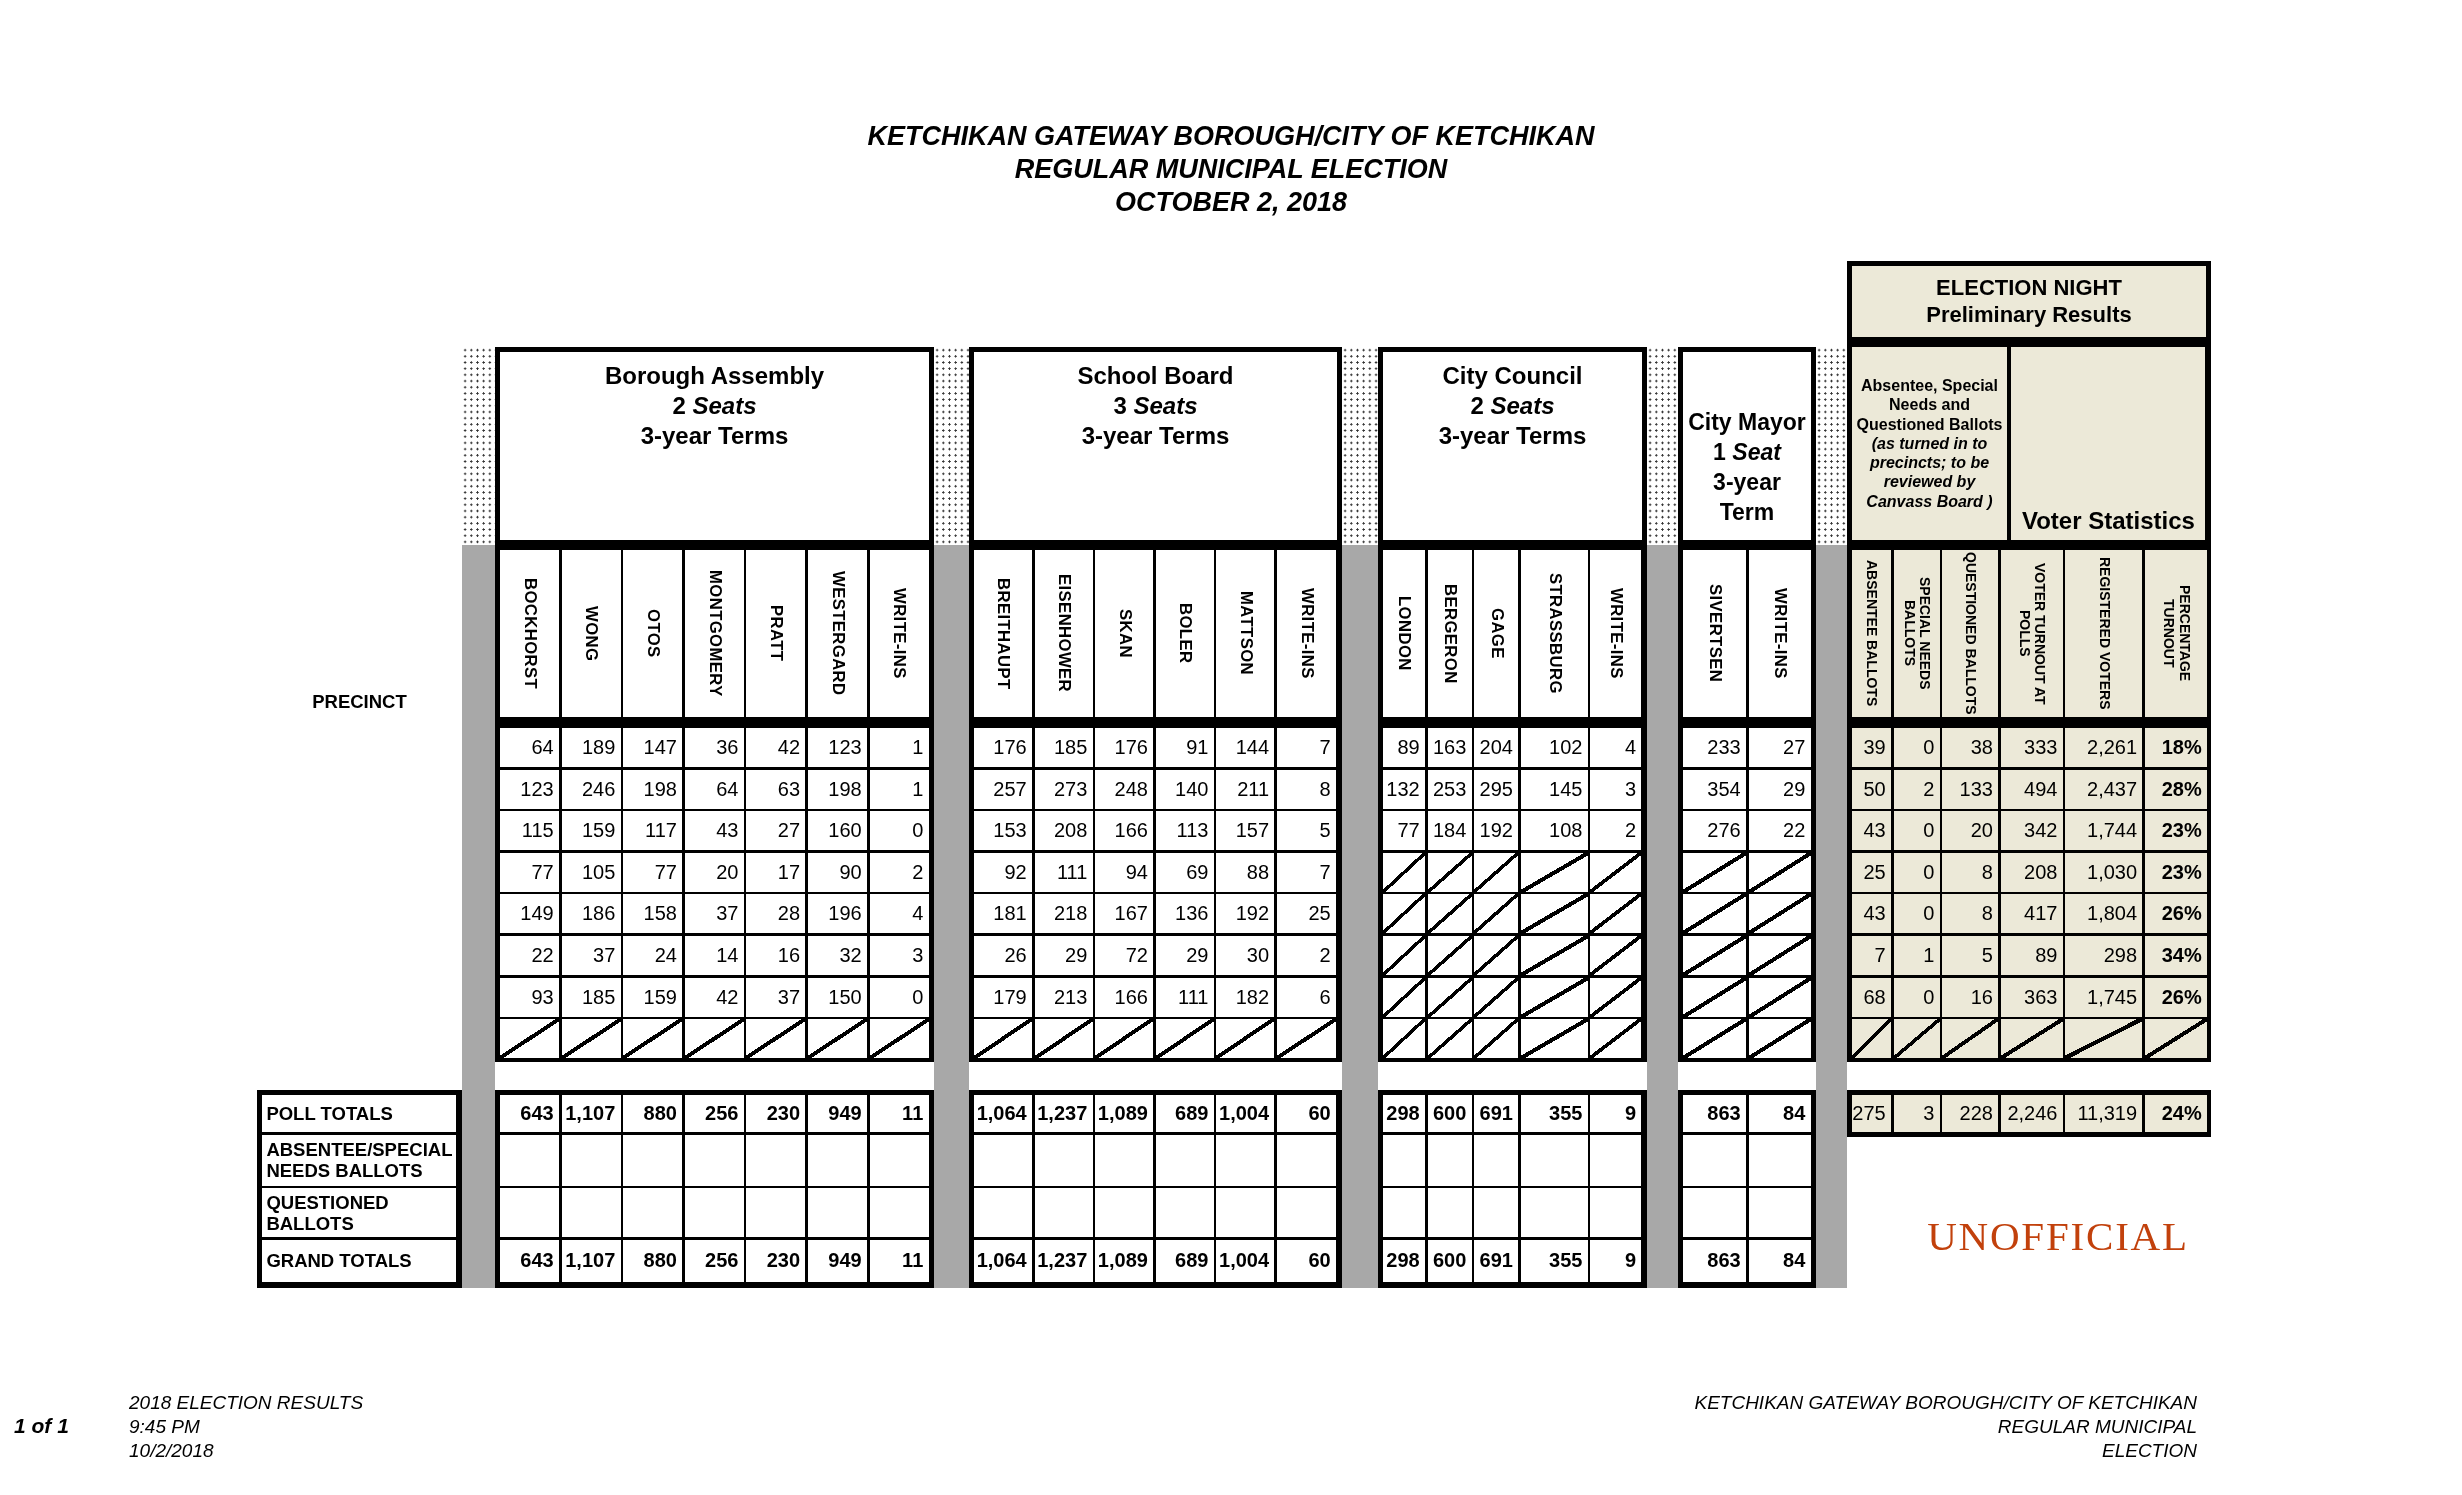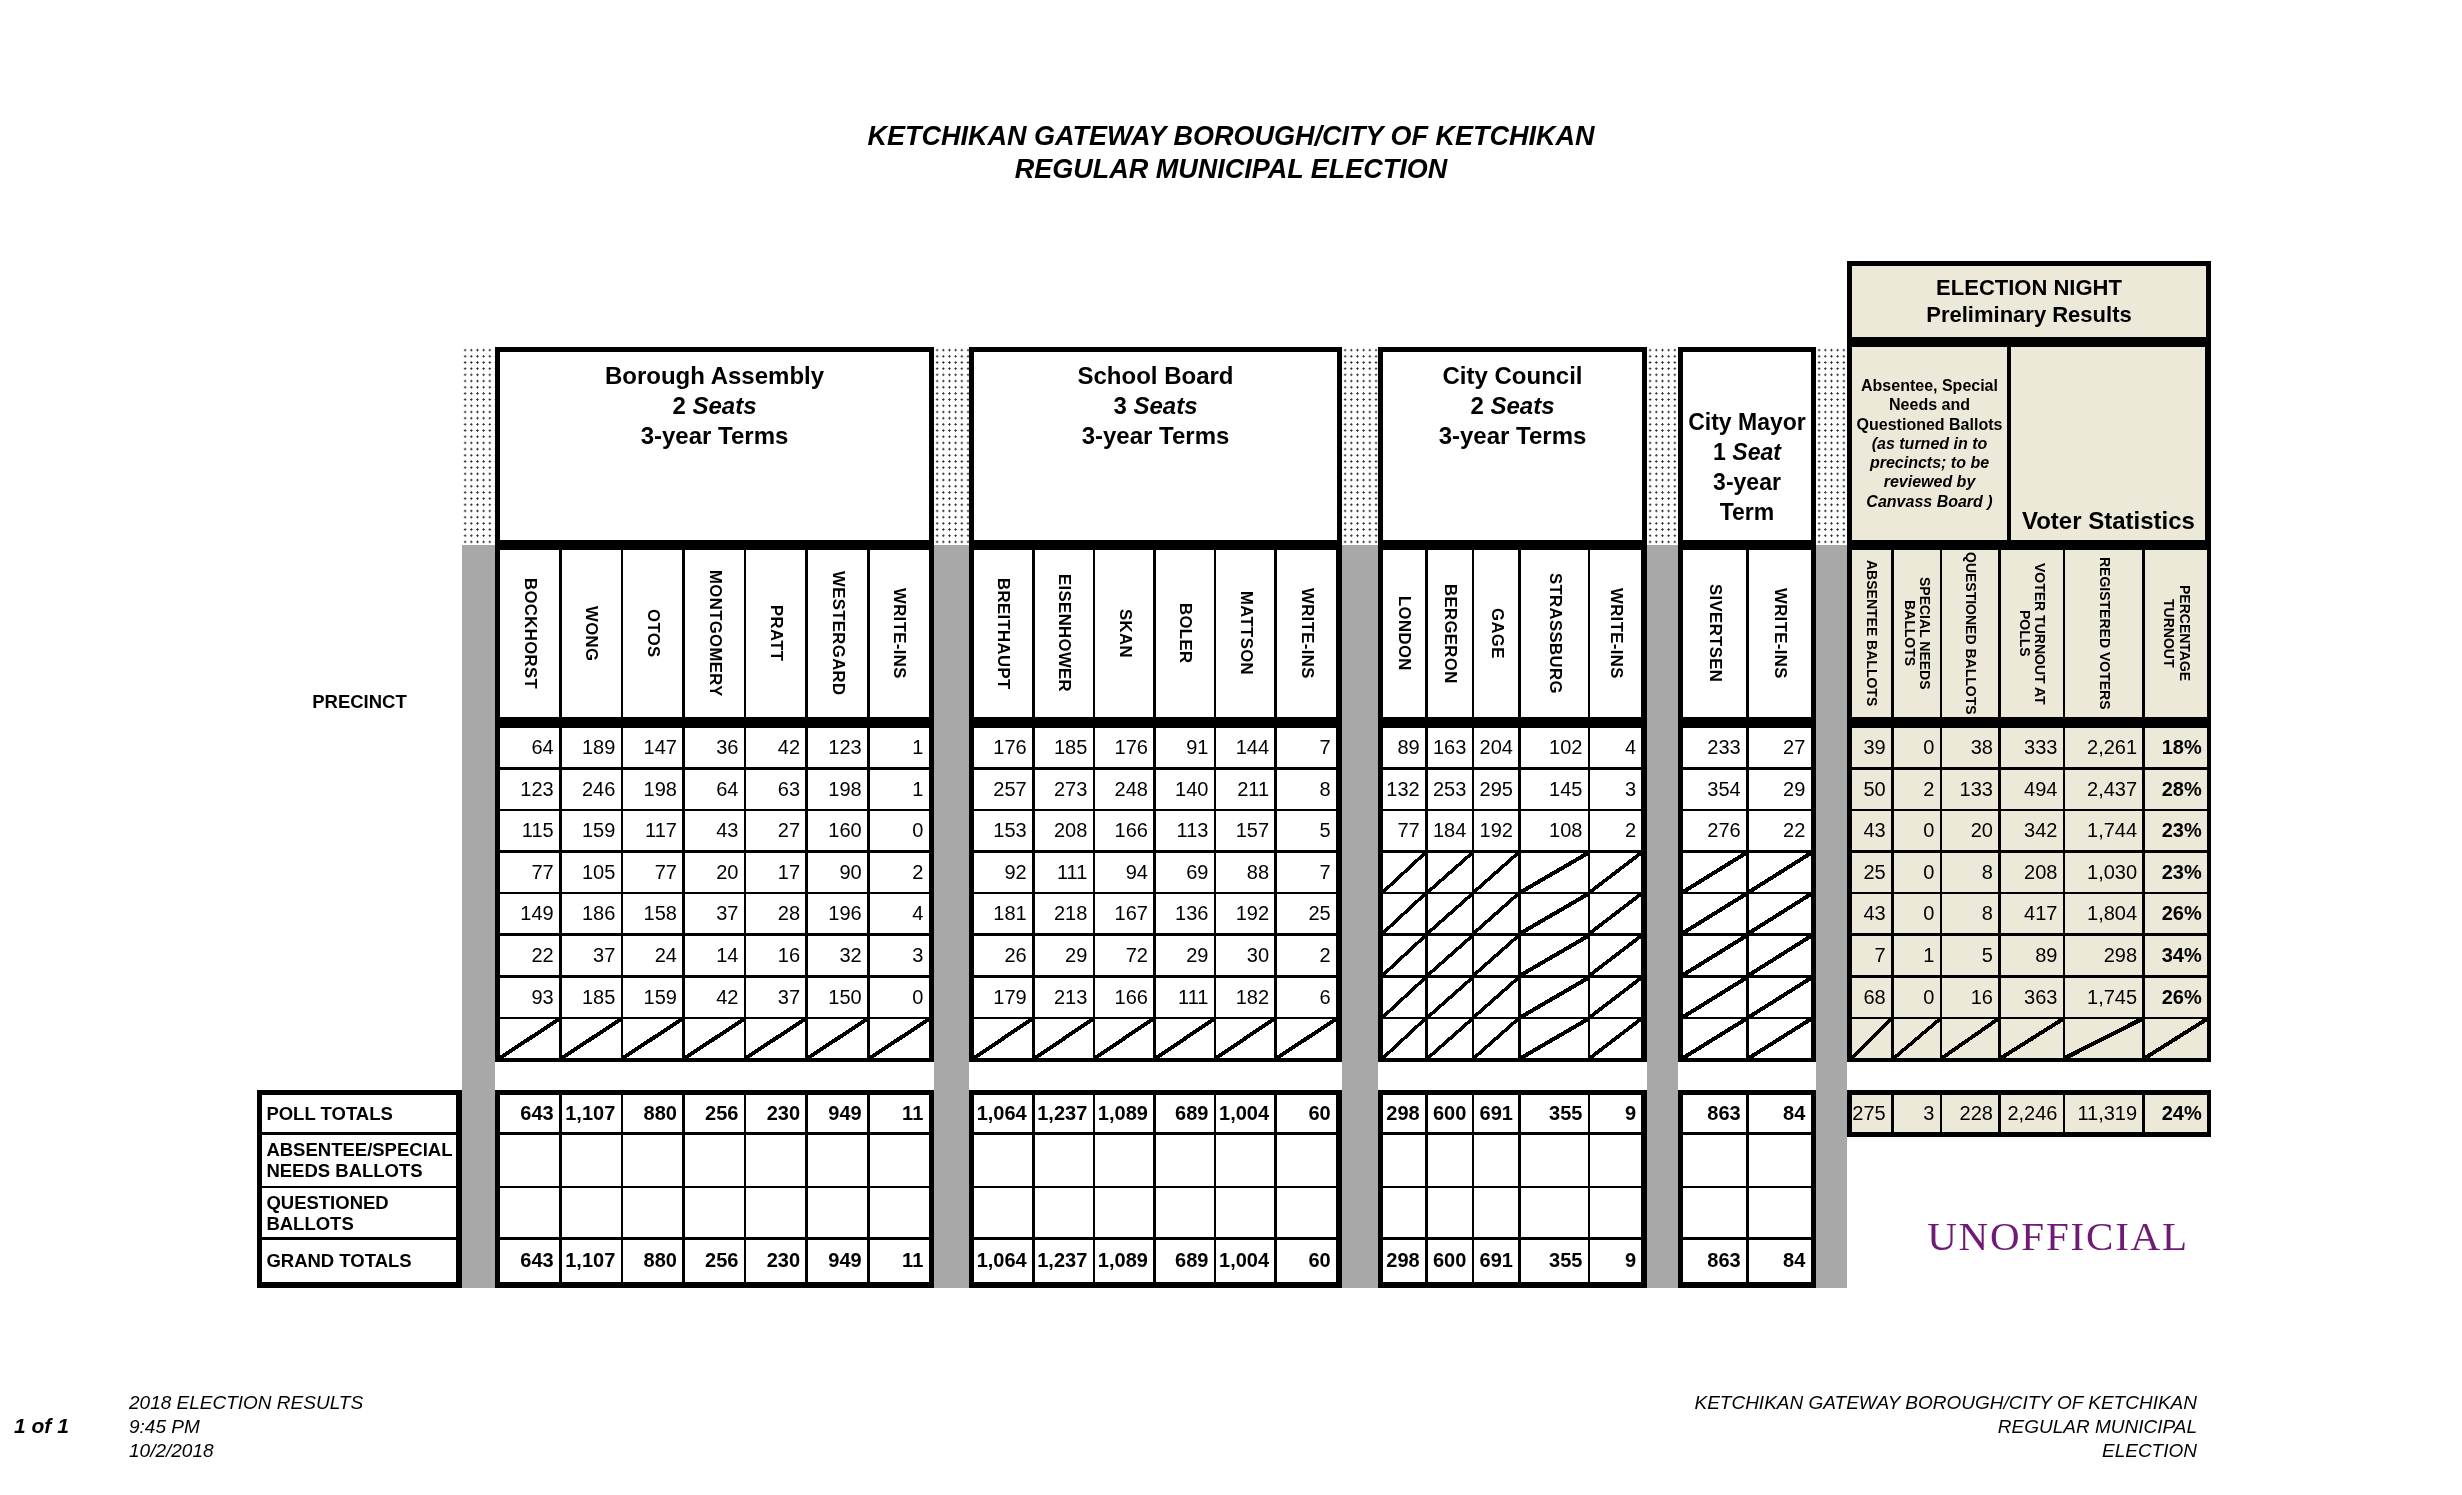--- a/index.html
+++ b/index.html
@@ -45,35 +45,36 @@
         line-height:1.12;text-align:center;max-height:165px;}
   .vsmall{font-size:14px;letter-spacing:0;}
   .slash{background-image:linear-gradient(to bottom right,transparent 47%,#000 47%,#000 53%,transparent 53%);}
   .beige{background-color:#ece9d8;}
   .b{font-weight:bold;}
 
   .preclabel{position:absolute;left:257px;top:691px;width:205px;text-align:center;
              font-weight:bold;font-size:18.5px;}
 
   .unofficial{position:absolute;left:1847px;top:1212px;width:422px;text-align:center;
-              font-family:"Liberation Serif",serif;font-size:41px;color:#701a75;letter-spacing:1.8px;}
+              font-family:"Liberation Serif",serif;font-size:41px;color:#c2410c;letter-spacing:1.8px;}
 
   .foot{position:absolute;font-size:19px;line-height:24px;font-style:italic;}
   .foot-left{left:129px;top:1391px;}
   .foot-center{left:0;top:1414px;width:2462px;text-align:left;font-size:21px;font-weight:bold;font-style:italic;padding-left:14px;}
   .foot-right{left:1669px;top:1391px;width:528px;text-align:right;}
 </style>
 </head>
 <body>
 
 <div class="page" id="page">
 
   <div class="title">
     <div>KETCHIKAN GATEWAY BOROUGH/CITY OF KETCHIKAN</div>
     <div>REGULAR MUNICIPAL ELECTION</div>
+    <div>OCTOBER 2, 2018</div>
   </div>
 
   <div class="enbox">
     <div>ELECTION NIGHT</div>
     <div>Preliminary Results</div>
   </div>
 
   <div class="rband">
     <div class="rcell absnote">
       <div>Absentee, Special Needs and Questioned Ballots</div>

